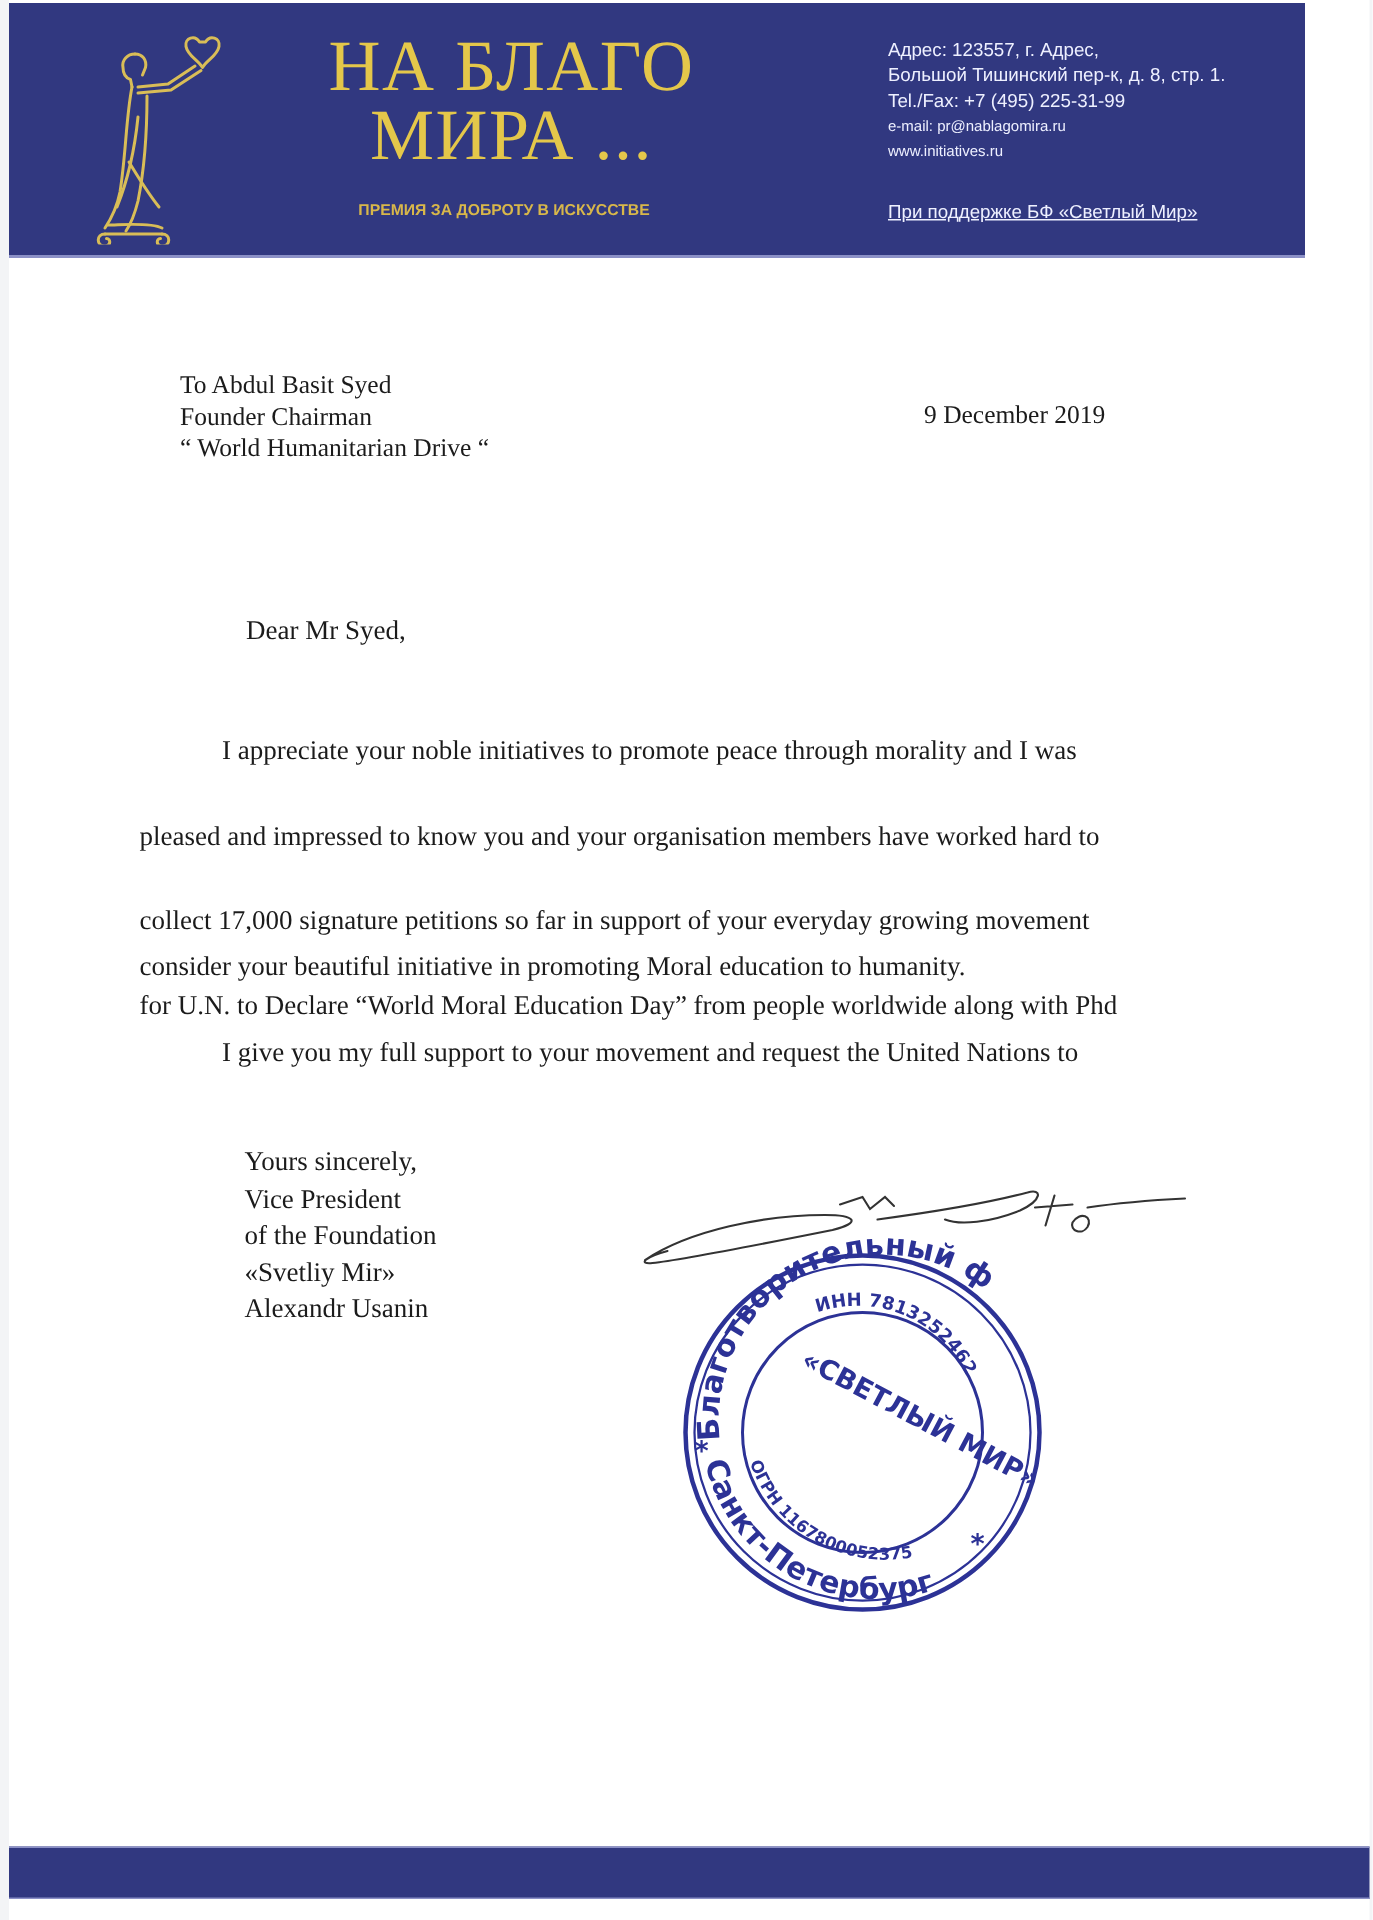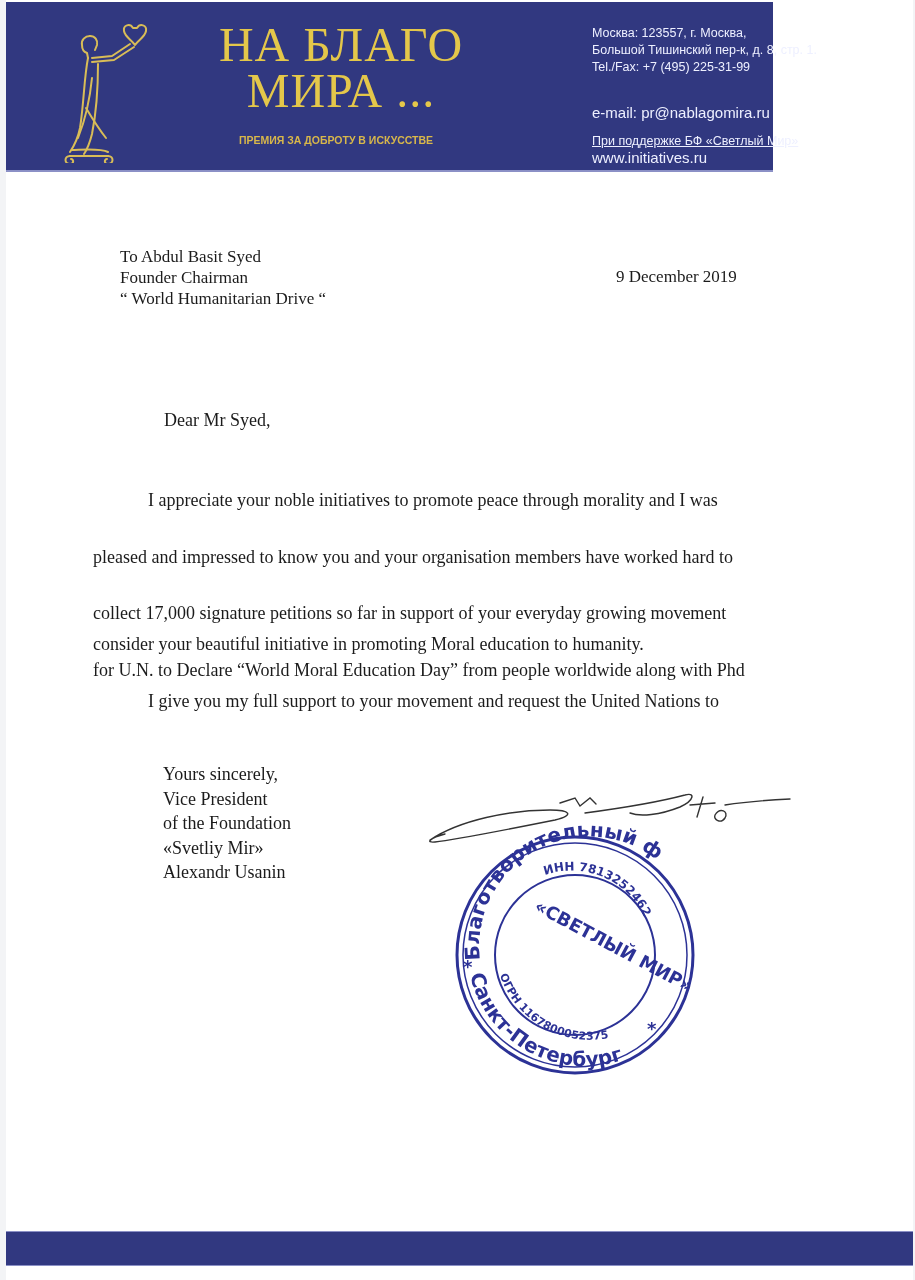--- a/index.html
+++ b/index.html
@@ -6,42 +6,42 @@
   body {
     width: 915px; height: 1280px; position: relative; overflow: hidden;
     background: #f3f4f6;
     font-family: "Liberation Serif", serif;
   }
   .page {
     position: absolute; left: 6px; top: 0; width: 907px; height: 1280px;
     background: #ffffff;
   }
   .header {
-    position: absolute; left: 6px; top: 2px; width: 767px; height: 168px;
+    position: absolute; left: 6px; top: 2px; width: 864px; height: 168px;
     background: #313880;
     border-bottom: 2px solid #8b90c6;
   }
   .logo-figure { position: absolute; left: 62px; top: 18px; width: 90px; height: 145px; }
   .brand-title {
     position: absolute; left: 195px; top: 20px; width: 280px;
     color: #e4c74a; font-family: "Liberation Serif", serif;
     font-size: 48px; line-height: 46px; text-align: center; letter-spacing: 1px;
   }
   .brand-title div { white-space: nowrap; }
   .brand-sub {
     position: absolute; left: 225px; top: 132px; width: 210px;
     color: #d8b74a; font-family: "Liberation Sans", sans-serif;
     font-size: 10.5px; font-weight: bold; text-align: center; white-space: nowrap;
   }
   .contact {
     position: absolute; left: 592px; top: 25px;
     color: #eef0ff; font-family: "Liberation Sans", sans-serif;
     font-size: 12.5px; line-height: 17px; white-space: nowrap;
   }
-  .contact .small { font-size: 15px; margin-top: 28px; }
+  .contact .small { font-size: 10px; }
   .support {
     position: absolute; left: 592px; top: 134px;
     color: #eef0ff; font-family: "Liberation Sans", sans-serif;
     font-size: 12.5px; white-space: nowrap;
   }
   .txt { position: absolute; color: #1b1b1b; font-size: 17px; line-height: 21px; white-space: nowrap; margin-left: 16px; }
   .recipient { left: 104px; top: 246px; }
   .date { left: 600px; top: 266px; }
   .salutation { left: 148px; top: 410px; font-size: 18px; }
   .para { position: absolute; left: 93px; width: 780px; color: #1b1b1b; font-size: 18px; line-height: 24.5px; }
@@ -81,21 +81,21 @@
     </g>
   </svg>
 
   <div class="brand-title">
     <div>НА БЛАГО</div>
     <div>МИРА ...</div>
   </div>
   <div class="brand-sub">ПРЕМИЯ ЗА ДОБРОТУ В ИСКУССТВЕ</div>
 
   <div class="contact" style="left:586px;top:23px;">
-    <div>Москва: 123557, г. Москва,</div>
+    <div>Адрес: 123557, г. Адрес,</div>
     <div>Большой Тишинский пер-к, д. 8, стр. 1.</div>
     <div>Tel./Fax: +7 (495) 225-31-99</div>
     <div class="small">e-mail: pr@nablagomira.ru</div>
     <div class="small">www.initiatives.ru</div>
   </div>
   <div class="support" style="left:586px;top:132px;text-decoration:underline;">При поддержке БФ «Светлый Мир»</div>
 </div>
 
 <div class="txt recipient">
   <div>To Abdul Basit Syed</div>

